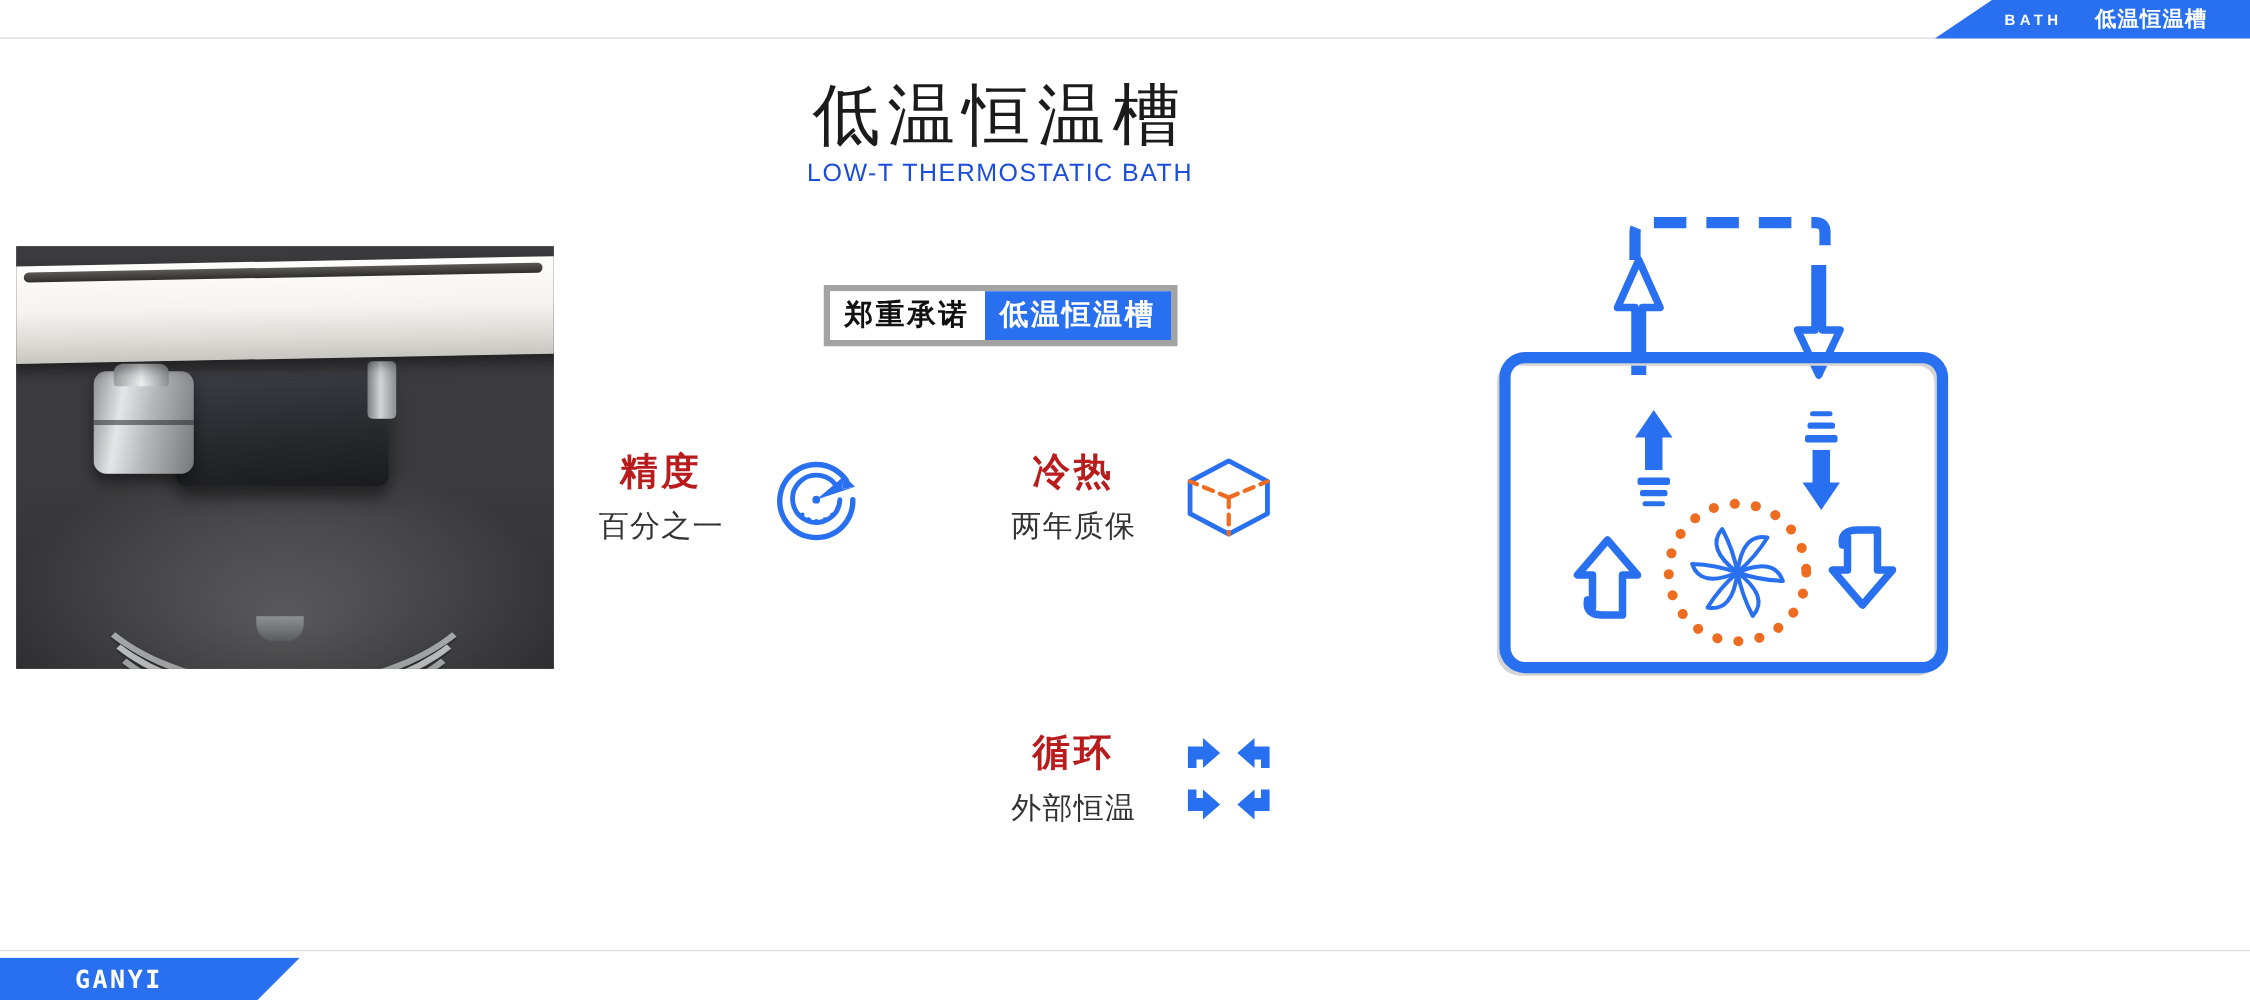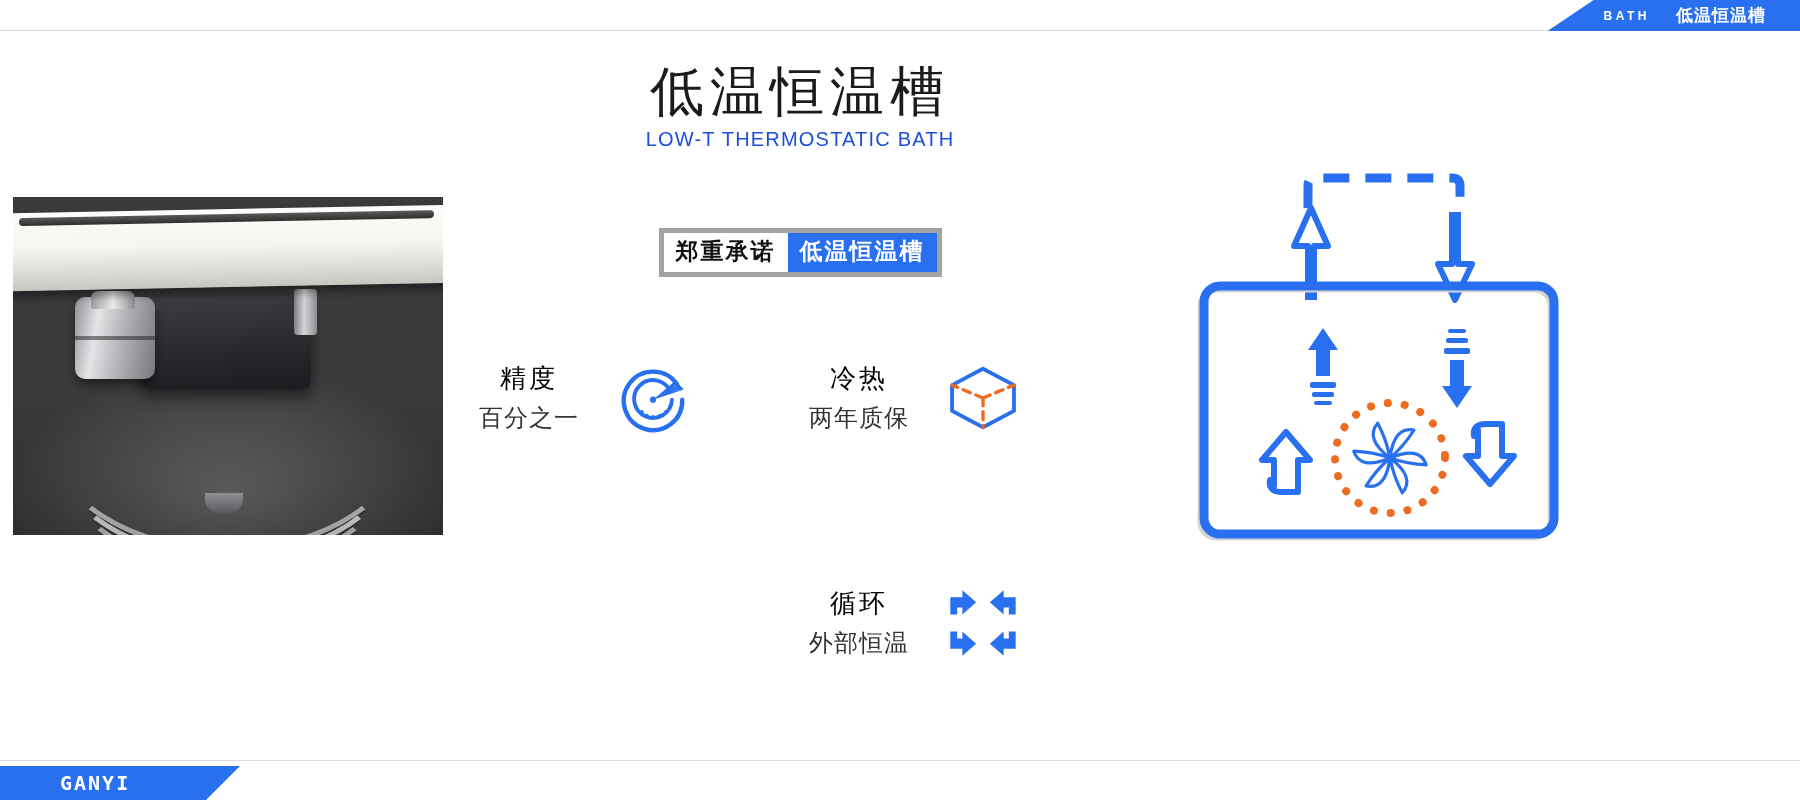--- a/index.html
+++ b/index.html
@@ -166,21 +166,21 @@
   }
   .feat {
     position:absolute; display:flex; align-items:center; gap:22px;
   }
   .feat.f0 { left:0;   top:0;   }
   .feat.f1 { left:330px; top:0;  }
   .feat.f2 { left:0;   top:225px;}
   .feat.f3 { left:330px; top:225px;}
   .feat-text { text-align:center; min-width:118px; }
   .feat-title {
-    font-size:26px; color:#000000; font-weight:400; letter-spacing:3px;
+    font-size:30px; color:#b91c1c; font-weight:700; letter-spacing:3px;
     line-height:1.25;
   }
   .feat-sub {
     font-size:24px; color:#333333; font-weight:400; letter-spacing:1px;
     margin-top:8px;
     text-align:center;
   }
   .feat-icon { width:86px; height:86px; flex:0 0 86px; }
 
   

